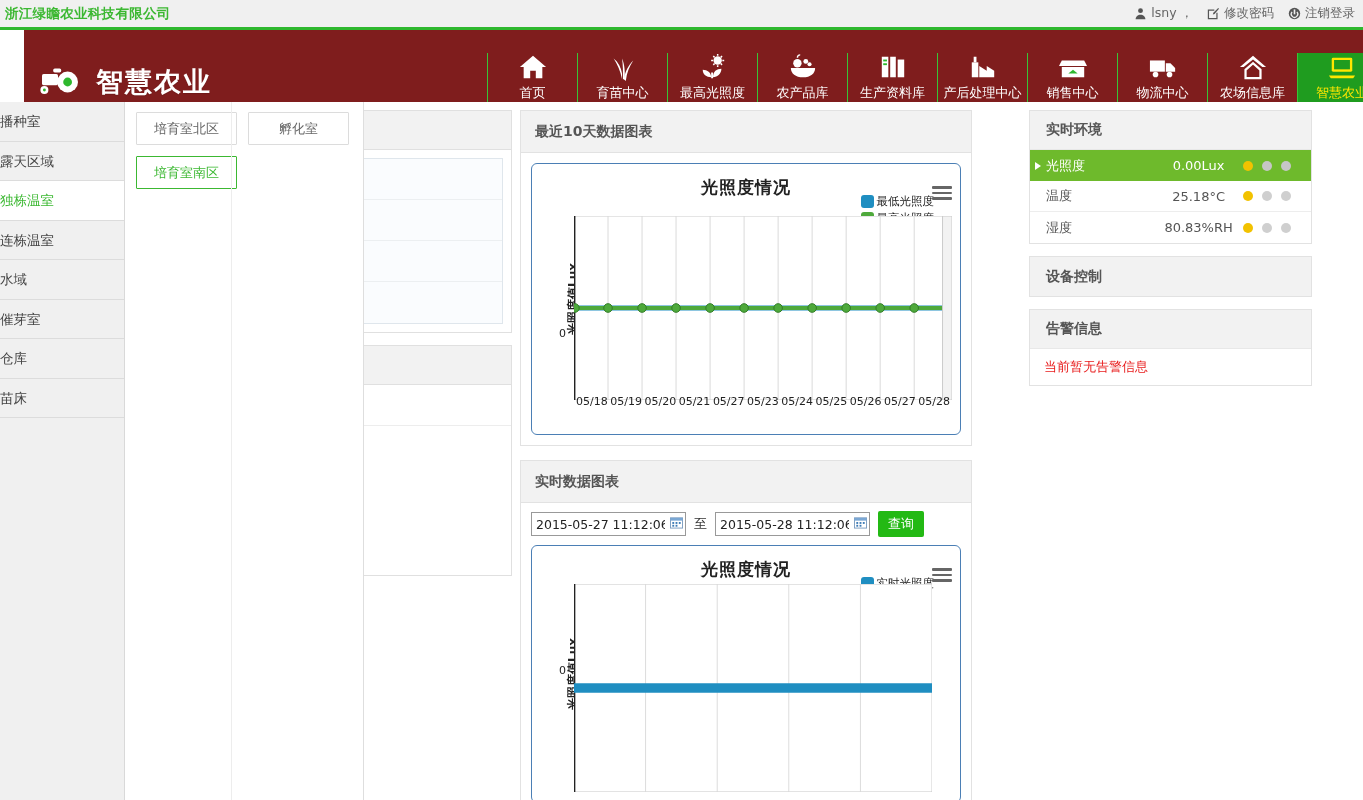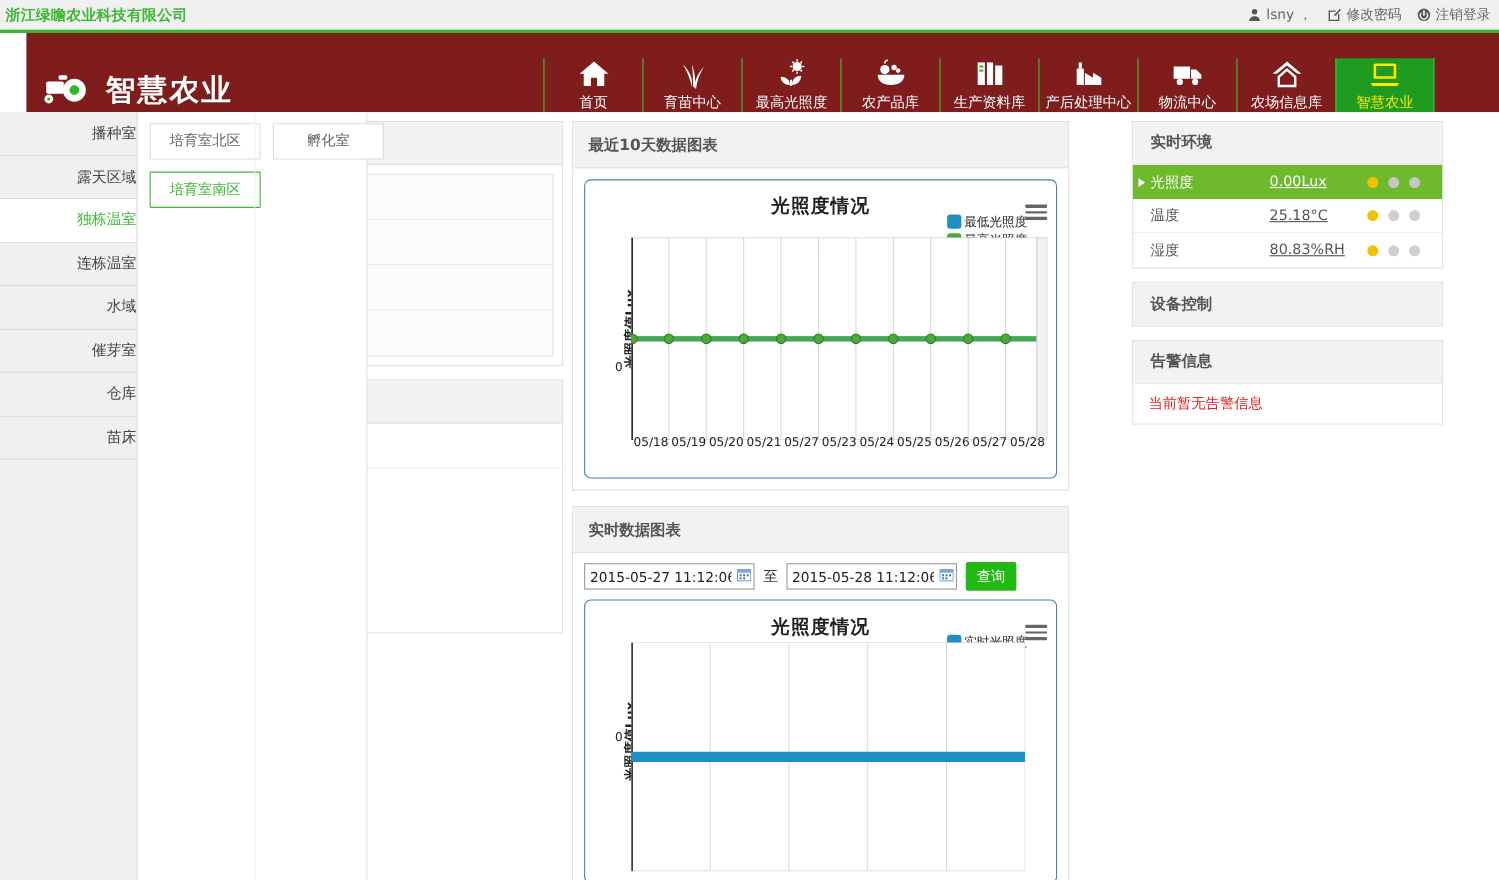--- a/index.html
+++ b/index.html
@@ -64,29 +64,29 @@
 
   
   .body-area { position: relative; height: 698px; width: 100%; background: #fff; }
 
   
   .sidebar {
     position: absolute; left: 0; top: 0; width: 125px; height: 698px;
     background: #f0f0f0; border-right: 1px solid #d9d9d9; z-index: 3;
   }
   .side-item {
-    height: 39.5px; line-height: 39.5px; text-align: right;
+    height: 39.5px; line-height: 39.5px; text-align: left;
     font-size: 13.5px; color: #444; border-bottom: 1px solid #dcdcdc;
     cursor: pointer; background: #f0f0f0;
   }
   .side-item.active { background: #fff; color: #3cb832; border-right: none; }
 
   
   .subpanel {
-    position: absolute; left: 126px; top: 0; width: 208px; height: 698px;
+    position: absolute; left: 126px; top: 0; width: 238px; height: 698px;
     background: #fff; border-right: 1px solid #dedede; z-index: 4;
     padding: 10px 0 0 10px;
   }
   .subpanel .inner-div {
     position: absolute; left: 105px; top: 0; bottom: 0; width: 1px; background: #ededed;
   }
   .zonebtns { display: flex; flex-wrap: wrap; gap: 11px; width: 225px; }
   .zonebtn {
     width: 101px; height: 33px; line-height: 31px; text-align: center;
     border: 1px solid #dcdcdc; background: #fff; color: #666;
@@ -205,21 +205,21 @@
   }
   .envrow:last-child { border-bottom: none; }
   .envrow.active { background: #6eba2c; color: #fff; border-bottom: none; }
   .env-name { width: 150px; padding-left: 16px; }
   .envrow.active .env-name { padding-left: 16px; position: relative; }
   .env-arrow {
     position: absolute; left: 5px; top: 50%; transform: translateY(-50%);
     width: 0; height: 0; border-left: 6px solid #fff;
     border-top: 4px solid transparent; border-bottom: 4px solid transparent;
   }
-  .env-val { width: 110px; text-align: left; text-decoration: underline; }
+  .env-val { width: 110px; text-align: center; }
   .env-dots { display: flex; gap: 9px; margin-left: auto; padding-right: 20px; }
   .env-dots .d { width: 10px; height: 10px; border-radius: 50%; }
   .d.on { background: #f2c200; }
   .d.off { background: #cfcfcf; }
   .envrow.active .d.off { background: #c6c6c6; }
   .alert-body { padding: 9px 14px; font-size: 13px; color: #e81b1b; }
 </style>
 </head>
 <body>
 
@@ -316,20 +316,28 @@
 
       <div class="navitem">
         <span class="nicon"><svg viewBox="0 0 32 30">
               <rect x="4" y="10" width="7" height="16"></rect>
               <rect x="6" y="4" width="3" height="6"></rect>
               <path d="M12 26V14l8 5V14l8 5v7z"></path>
             </svg></span>
         <span>产后处理中心</span>
       </div>
 
+      <div class="navitem">
+        <span class="nicon"><svg viewBox="0 0 32 30">
+              <path d="M4 8h24l3 6H1z"></path>
+              <rect x="4" y="15" width="24" height="11"></rect>
+              <path d="M11 22l5-4 5 4z" fill="#2eb82e"></path>
+            </svg></span>
+        <span>销售中心</span>
+      </div>
 
       <div class="navitem">
         <span class="nicon"><svg viewBox="0 0 32 30">
               <rect x="2" y="8" width="16" height="12"></rect>
               <path d="M19 11h5l5 5v4h-10z"></path>
               <circle cx="8" cy="23" r="3"></circle>
               <circle cx="23" cy="23" r="3"></circle>
             </svg></span>
         <span>物流中心</span>
       </div>

